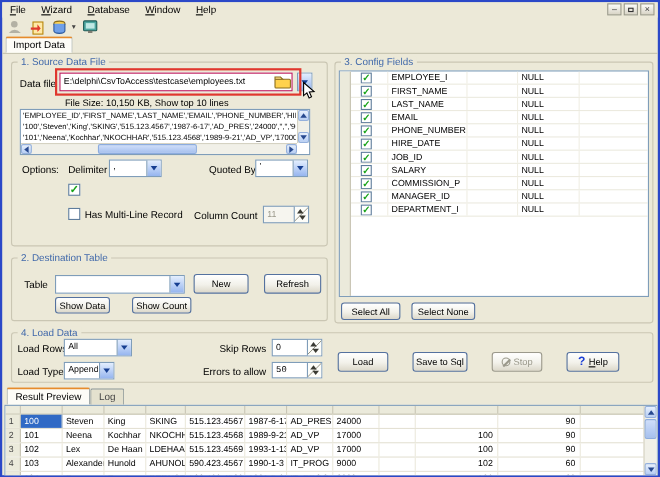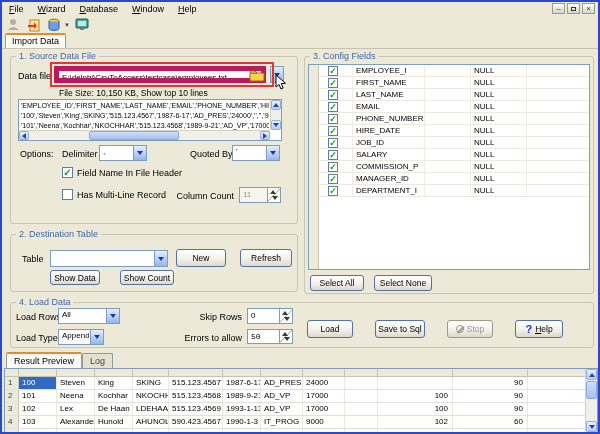--- a/index.html
+++ b/index.html
@@ -22,21 +22,21 @@
   
   #tabbar { position:absolute; left:0; top:31px; right:0; height:16px; border-bottom:1px solid #c5c2ae; }
   .tab { position:absolute; left:3px; bottom:0; height:15px; padding:1px 6px 0 6px; background:#fdfcf7;
     border:1px solid #919b9c; border-bottom:none; border-top:2px solid #e68b2c; border-radius:2px 2px 0 0;
     font-size:9px; color:#000; }
   
   .group { position:absolute; border:1px solid #cac6b3; border-radius:3px; }
   .gtitle { position:absolute; top:-6px; left:5px; background:#ece9d8; padding:0 3px; color:#4169aa; font-size:9px; white-space:nowrap; }
   .lbl { position:absolute; font-size:9px; color:#000; white-space:nowrap; }
   
-  .input { position:absolute; background:#fff; border:5px solid #be185d; font-size:8px; padding:2px 2px 0 3px; white-space:nowrap; overflow:hidden; }
+  .input { position:absolute; background:#fff; border:1px solid #be185d; font-size:8px; padding:2px 2px 0 3px; white-space:nowrap; overflow:hidden; }
   .combo { position:absolute; background:#fff; border:1px solid #7f9db9; font-size:8px; }
   .combo .val { position:absolute; left:3px; top:1px; right:14px; overflow:hidden; white-space:nowrap; }
   .cbtn { position:absolute; right:0; top:0; bottom:0; width:13px; background:linear-gradient(#e3eefe,#96b5ef);
     border-left:1px solid #7f9db9; display:flex; align-items:center; justify-content:center; }
   .cbtn::after { content:''; border-left:3px solid transparent; border-right:3px solid transparent; border-top:4px solid #163e91; }
   .spinbox { position:absolute; background:#fff; border:1px solid #7f9db9; font-size:8px; }
   .spinbox .val { position:absolute; left:3px; top:2px; }
   .spinbox.disabled { background:#f6f5ef; } .spinbox.disabled .val { color:#9a988a; }
   .spin { position:absolute; right:0; top:0; bottom:0; width:13px; border-left:1px solid #7f9db9;
     background:linear-gradient(135deg,#fdfdf9 46%,#8d8c7d 49%,#fdfdf9 53%); }
@@ -195,21 +195,20 @@
       <span class="cbtn"></span>
   </div>
   <span class="lbl" style="left:188px; top:147px;">Quoted By</span>
   <div class="combo" style="left:230px; top:143px; width:48px; height:16px;">
     <span class="val">'</span>
       <span class="cbtn"></span>
   </div>
 
   <div class="cbrow" style="left:60px; top:165px;">
     <span class="cb">✓</span>
-    <span>Field Name In File Header</span>
   </div>
   <div class="cbrow" style="left:60px; top:187px;">
     <span class="cb"></span>
     <span>Has Multi-Line Record</span>
   </div>
   <span class="lbl" style="left:152px; top:189px; width:80px; text-align:right;">Column Count</span>
   <div class="spinbox disabled" style="left:237px; top:185px; width:42px; height:16px;">
     <span class="val">11</span>
       <span class="spin"></span>
   </div>

